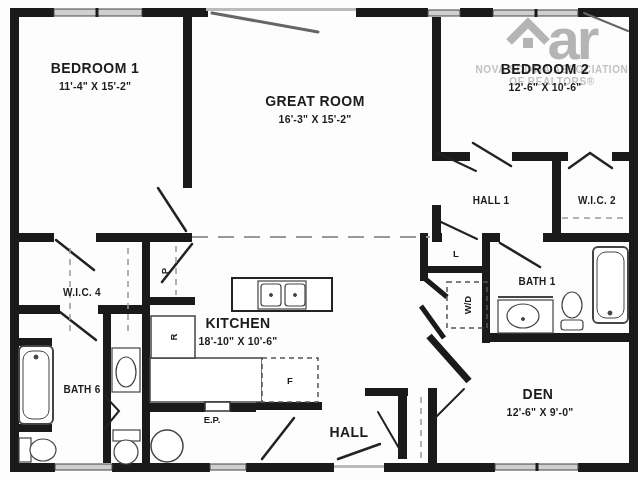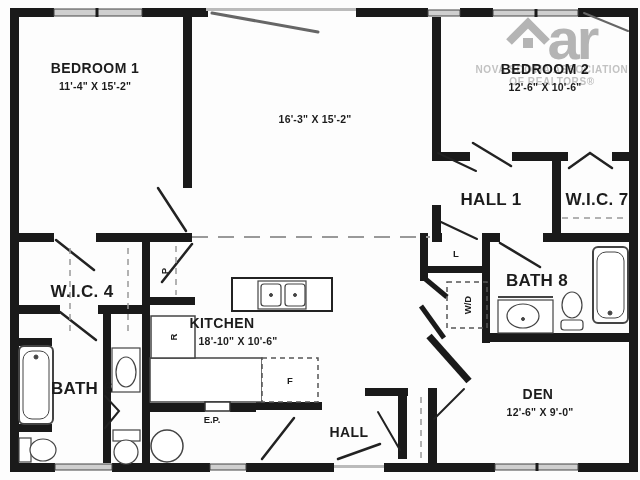--- a/index.html
+++ b/index.html
@@ -9,21 +9,21 @@
   
   .watermark{position:absolute;left:458px;top:14px;width:188px;text-align:center;z-index:1;}
   .wm-logo{display:flex;align-items:flex-end;justify-content:center;
            font-weight:bold;font-size:58px;line-height:50px;letter-spacing:-3px;color:#b4b4b4;}
   .wm-logo svg{margin:0 -3px 2px -3px;}
   .wm-sub{font-size:10px;font-weight:bold;letter-spacing:0.6px;color:#c2c2c2;line-height:12px;}
   
   .lbl{position:absolute;transform:translate(-50%,-50%);white-space:nowrap;color:#1c1c1c;
        font-weight:bold;z-index:3;}
   .nm{font-size:14px;letter-spacing:0.4px;}
-  .nm-s{font-size:17px;letter-spacing:0.3px;}
+  .nm-s{font-size:10px;letter-spacing:0.3px;}
   .dim{font-size:10.5px;letter-spacing:0.2px;}
   .tiny{font-size:9.5px;}
   .rot{transform:translate(-50%,-50%) rotate(-90deg);}
 </style>
 </head>
 <body>
 
 <div id="plan">
 
   <div class="watermark">
@@ -162,32 +162,33 @@
       <ellipse cx="572" cy="305" rx="10" ry="13" stroke-width="1.2"></ellipse>
       <rect x="561" y="320" width="22" height="10" rx="3" stroke-width="1.2"></rect>
       <rect x="593" y="247" width="35" height="76" rx="5" stroke-width="2"></rect>
       <rect x="597" y="252" width="27" height="66" rx="9" stroke-width="1"></rect>
       <circle cx="610" cy="313" r="2" fill="#444"></circle>
     </g>
   </svg>
 
   <div class="lbl nm" style="left:95px;top:68px">BEDROOM 1</div>
   <div class="lbl dim" style="left:95px;top:86px">11'-4" X 15'-2"</div>
+  <div class="lbl nm" style="left:315px;top:101px">GREAT ROOM</div>
   <div class="lbl dim" style="left:315px;top:119px">16'-3" X 15'-2"</div>
   <div class="lbl nm" style="left:545px;top:69px">BEDROOM 2</div>
   <div class="lbl dim" style="left:545px;top:87px">12'-6" X 10'-6"</div>
-  <div class="lbl nm" style="left:222px;top:323px">KITCHEN</div>
+  <div class="lbl nm" style="left:238px;top:323px">KITCHEN</div>
   <div class="lbl dim" style="left:238px;top:341px">18'-10" X 10'-6"</div>
   <div class="lbl nm" style="left:538px;top:394px">DEN</div>
   <div class="lbl dim" style="left:540px;top:412px">12'-6" X 9'-0"</div>
   <div class="lbl nm-s" style="left:491px;top:200px">HALL 1</div>
-  <div class="lbl nm-s" style="left:597px;top:200px">W.I.C. 7</div>
+  <div class="lbl nm-s" style="left:597px;top:200px">W.I.C. 2</div>
   <div class="lbl nm-s" style="left:82px;top:292px">W.I.C. 4</div>
   <div class="lbl nm-s" style="left:82px;top:389px">BATH 6</div>
-  <div class="lbl nm-s" style="left:537px;top:281px">BATH 8</div>
+  <div class="lbl nm-s" style="left:537px;top:281px">BATH 1</div>
   <div class="lbl nm" style="left:349px;top:432px">HALL</div>
 
   <div class="lbl tiny" style="left:212px;top:419px">E.P.</div>
   <div class="lbl tiny rot" style="left:164px;top:271px">P</div>
   <div class="lbl tiny rot" style="left:173px;top:337px">R</div>
   <div class="lbl tiny" style="left:290px;top:380px">F</div>
   <div class="lbl tiny" style="left:456px;top:253px">L</div>
   <div class="lbl tiny rot" style="left:467px;top:305px">W/D</div>
 
 </div>

